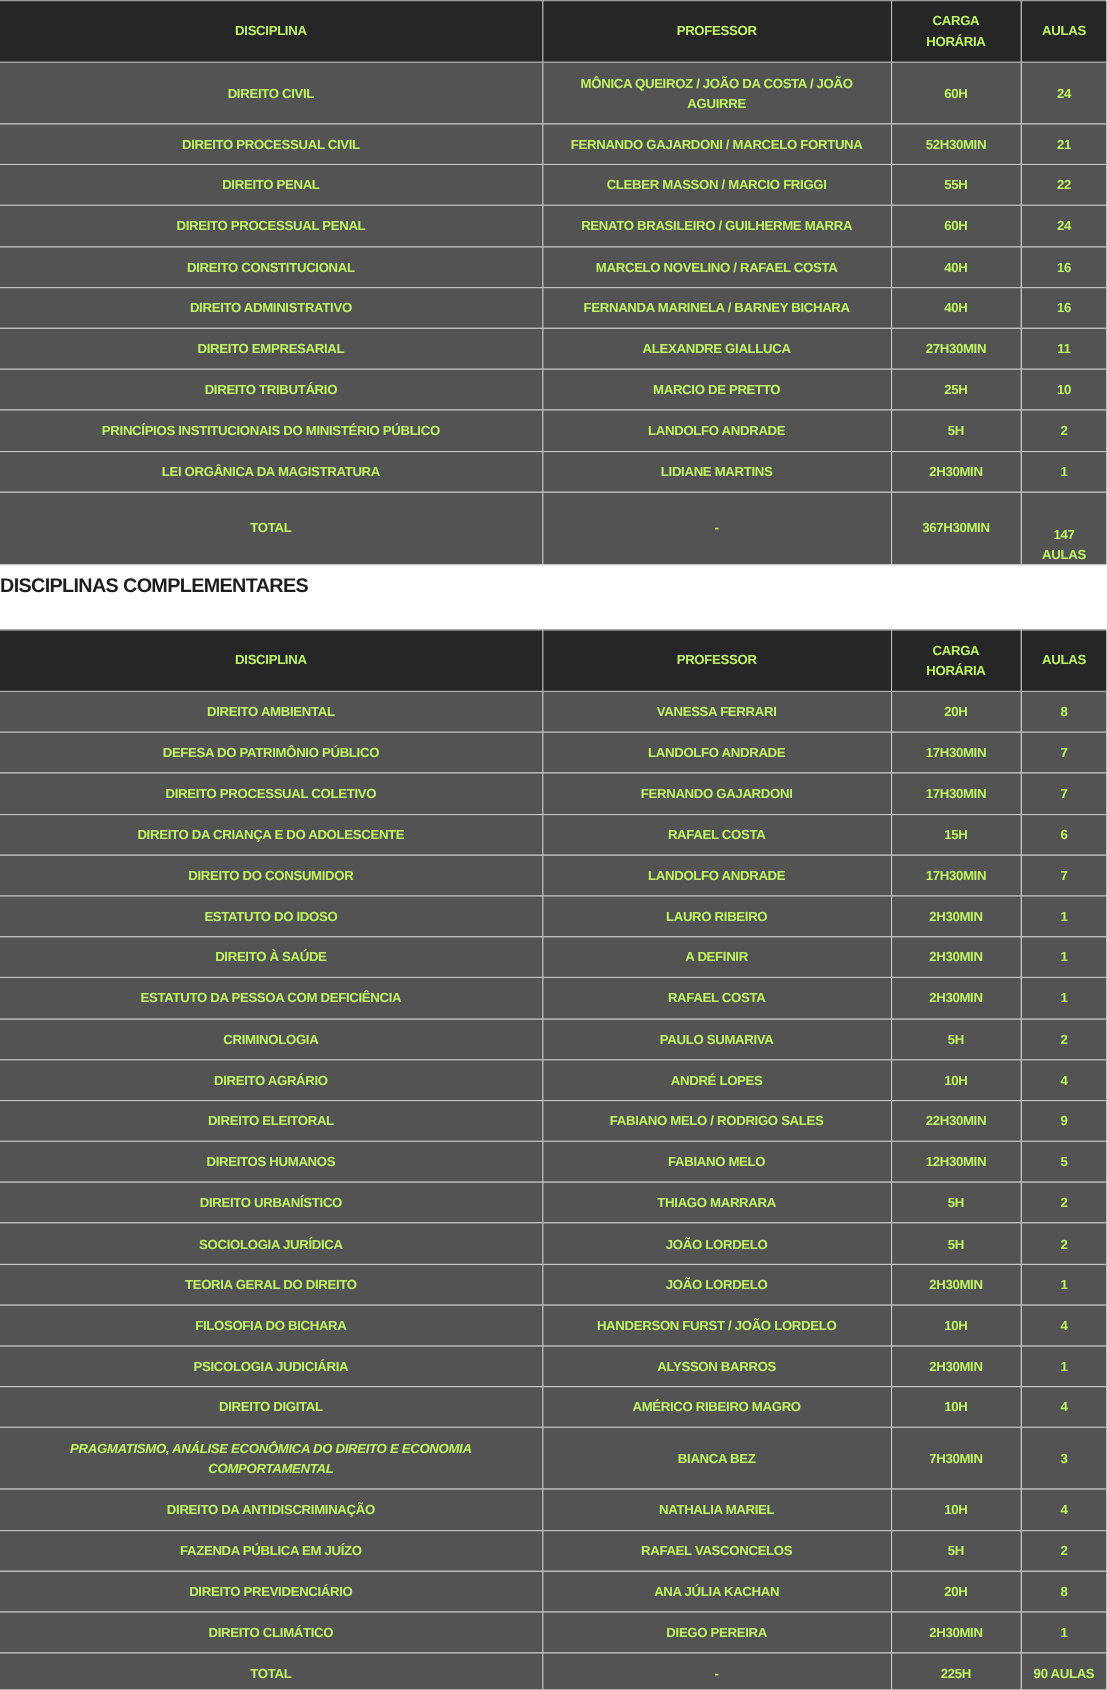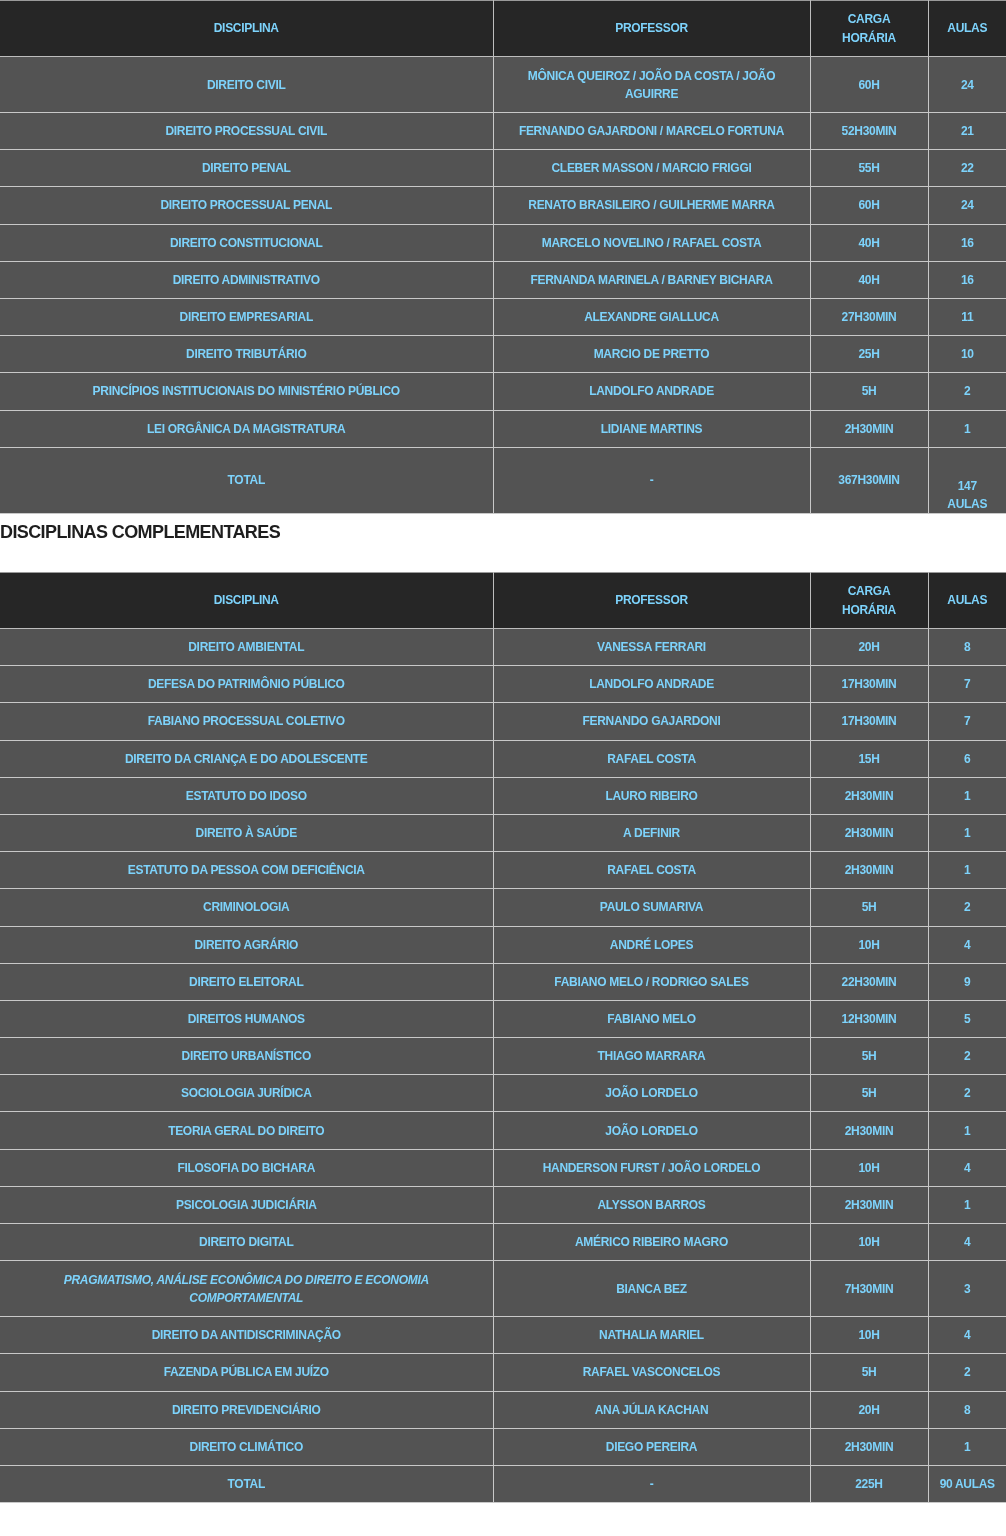--- a/index.html
+++ b/index.html
@@ -2,21 +2,21 @@
 <html><head>
 <meta charset="utf-8">
 <style>
   * { box-sizing: border-box; margin: 0; padding: 0; }
   html, body { width: 1006px; height: 1536px; background: #ffffff; overflow: hidden; }
   body { font-family: "Liberation Sans", sans-serif; position: relative; }
   table.grade {
     width: 1006px;
     border-collapse: collapse;
     table-layout: fixed;
-    color: #7dd3fc;
+    color: #bef264;
     font-weight: bold;
     font-size: 12px;
     letter-spacing: -0.3px;
   }
   table.grade col.c1 { width: 493px; }
   table.grade col.c2 { width: 317px; }
   table.grade col.c3 { width: 118px; }
   table.grade col.c4 { width: 78px; }
   table.grade th {
     background: #262626;
@@ -164,30 +164,36 @@
         <td><span>20H</span></td>
         <td><span>8</span></td>
       </tr>
       <tr>
         <td><span>DEFESA DO PATRIMÔNIO PÚBLICO</span></td>
         <td><span>LANDOLFO ANDRADE</span></td>
         <td><span>17H30MIN</span></td>
         <td><span>7</span></td>
       </tr>
       <tr>
-        <td><span>FABIANO PROCESSUAL COLETIVO</span></td>
+        <td><span>DIREITO PROCESSUAL COLETIVO</span></td>
         <td><span>FERNANDO GAJARDONI</span></td>
         <td><span>17H30MIN</span></td>
         <td><span>7</span></td>
       </tr>
       <tr>
         <td><span>DIREITO DA CRIANÇA E DO ADOLESCENTE</span></td>
         <td><span>RAFAEL COSTA</span></td>
         <td><span>15H</span></td>
         <td><span>6</span></td>
+      </tr>
+      <tr>
+        <td><span>DIREITO DO CONSUMIDOR</span></td>
+        <td><span>LANDOLFO ANDRADE</span></td>
+        <td><span>17H30MIN</span></td>
+        <td><span>7</span></td>
       </tr>
       <tr>
         <td><span>ESTATUTO DO IDOSO</span></td>
         <td><span>LAURO RIBEIRO</span></td>
         <td><span>2H30MIN</span></td>
         <td><span>1</span></td>
       </tr>
       <tr>
         <td><span>DIREITO À SAÚDE</span></td>
         <td><span>A DEFINIR</span></td>

